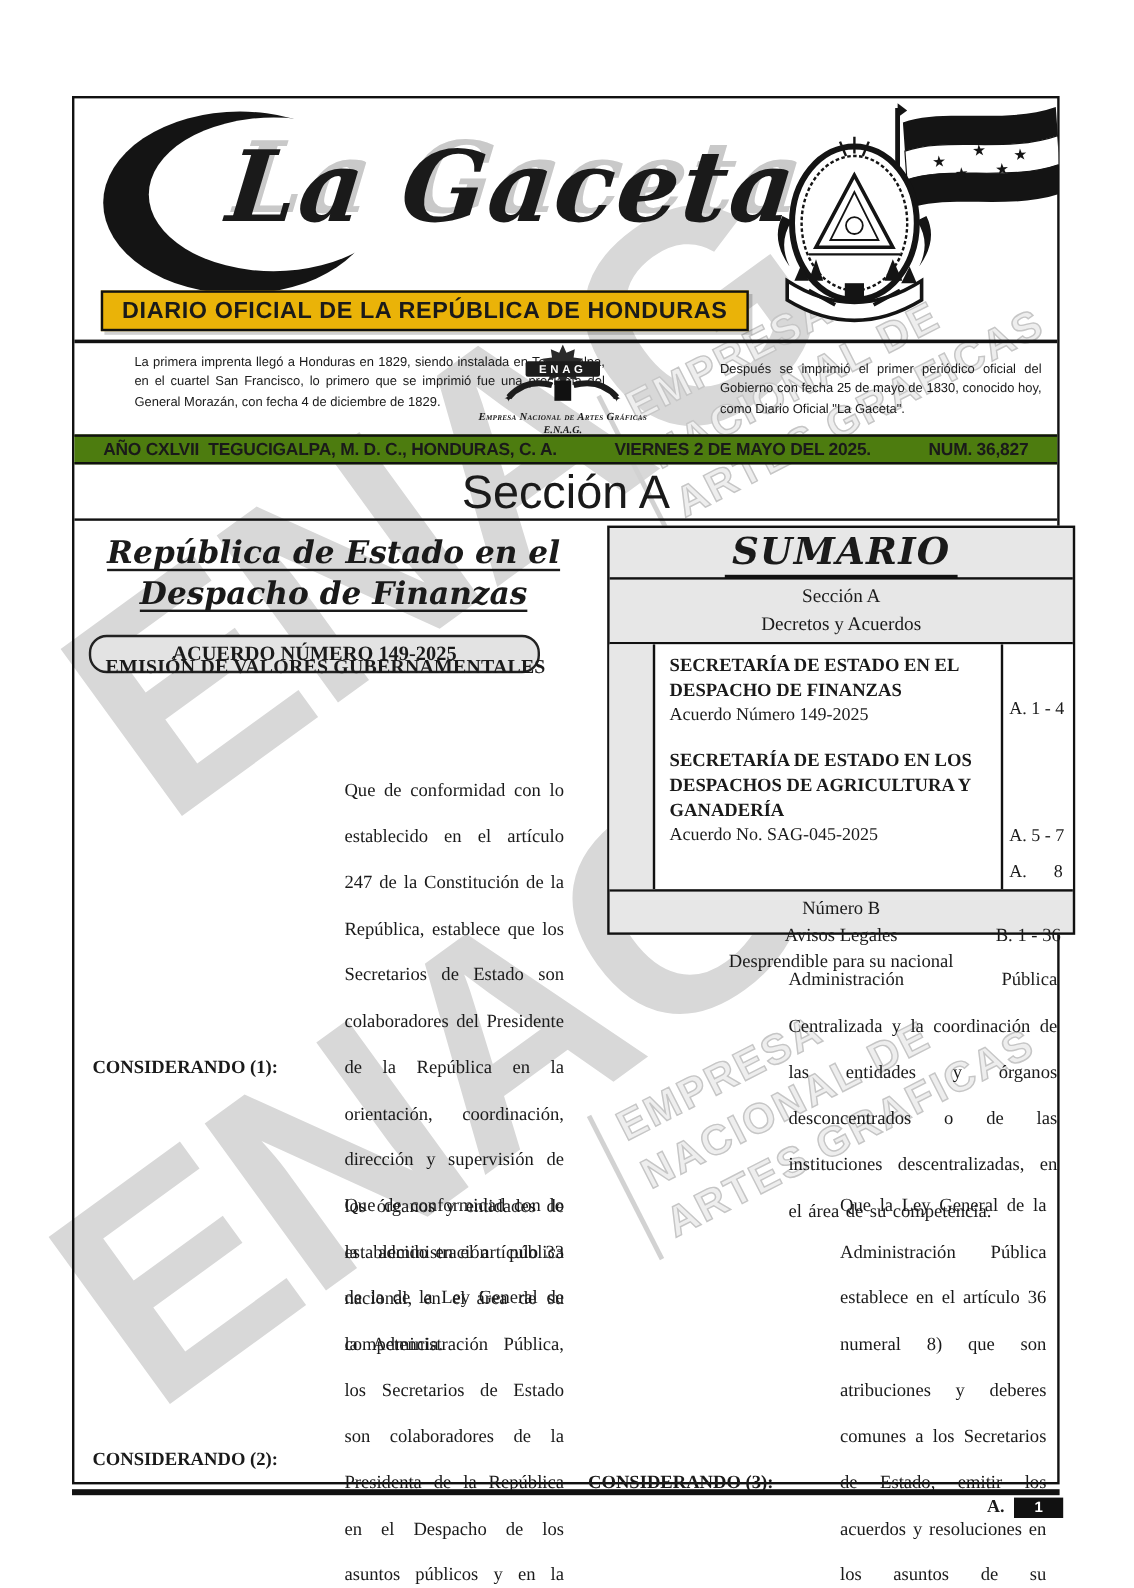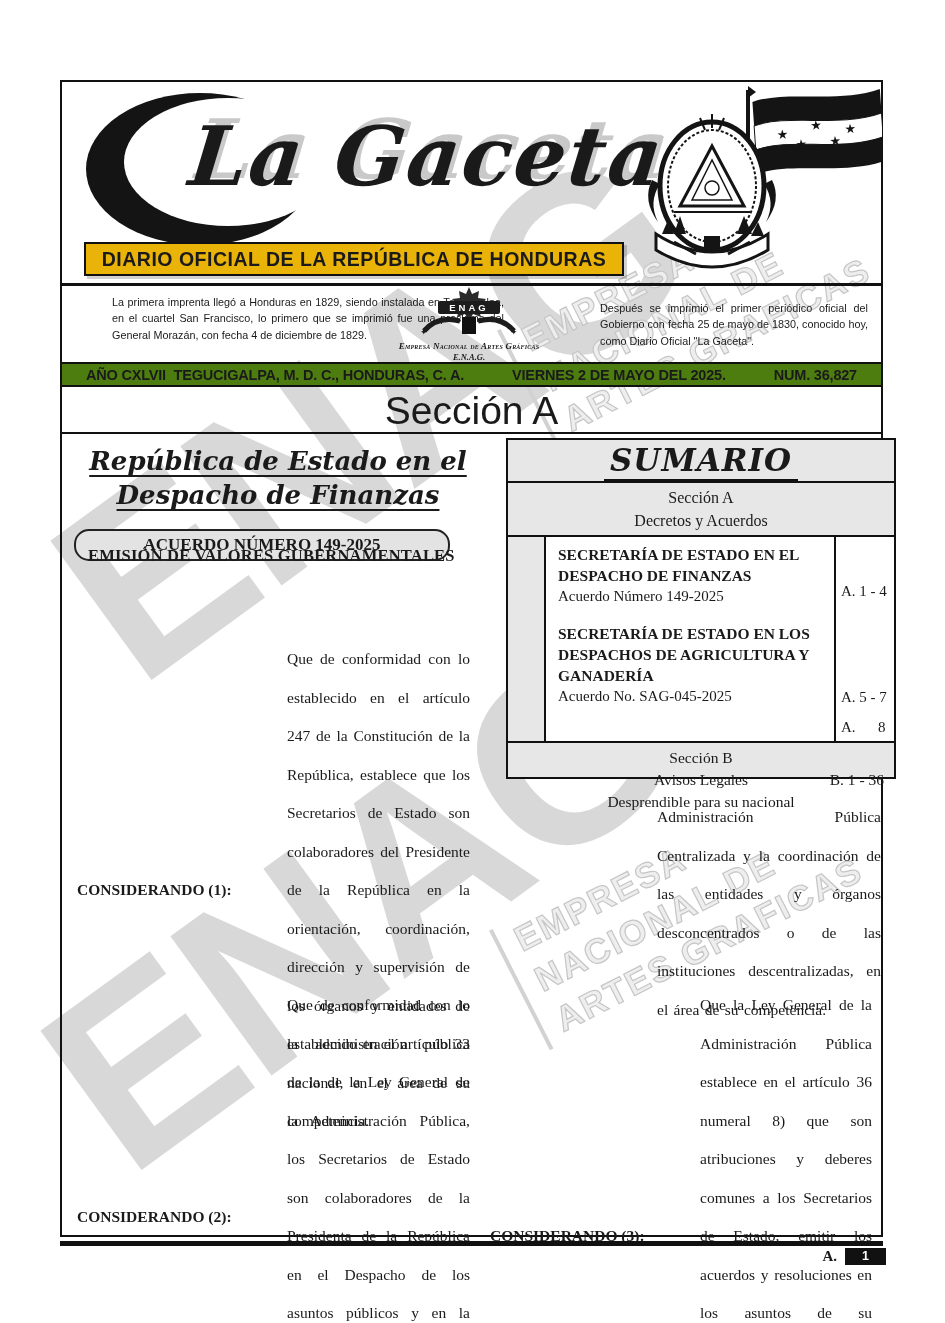--- a/index.html
+++ b/index.html
@@ -233,21 +233,21 @@
           <div style="height:14px;"></div>
         </div>
         <div class="sum-refs">
           <span class="sref" style="top:46px;">A. 1 - 4</span>
           <span class="sref" style="top:152px;">A. 5 - 7</span>
           <span class="sref" style="top:182px;">A.      8</span>
         </div>
       </div>
       <div class="sum-rule"></div>
       <div class="sum-secB">
-        <div>Sección B</div>
+        <div>Número B</div>
         <div>Avisos Legales</div>
         <span class="secB-ref">B.  1 - 36</span>
         <div>Desprendible para su nacional</div>
       </div>
     </div>
 
     <p class="continuation">Administración Pública Centralizada y la coordinación de las entidades y órganos desconcentrados o de las instituciones descentralizadas, en el área de su competencia.</p>
 
     <div class="cons cons-r" style="top:892px;">
       <span class="clabel">CONSIDERANDO (3):</span>

